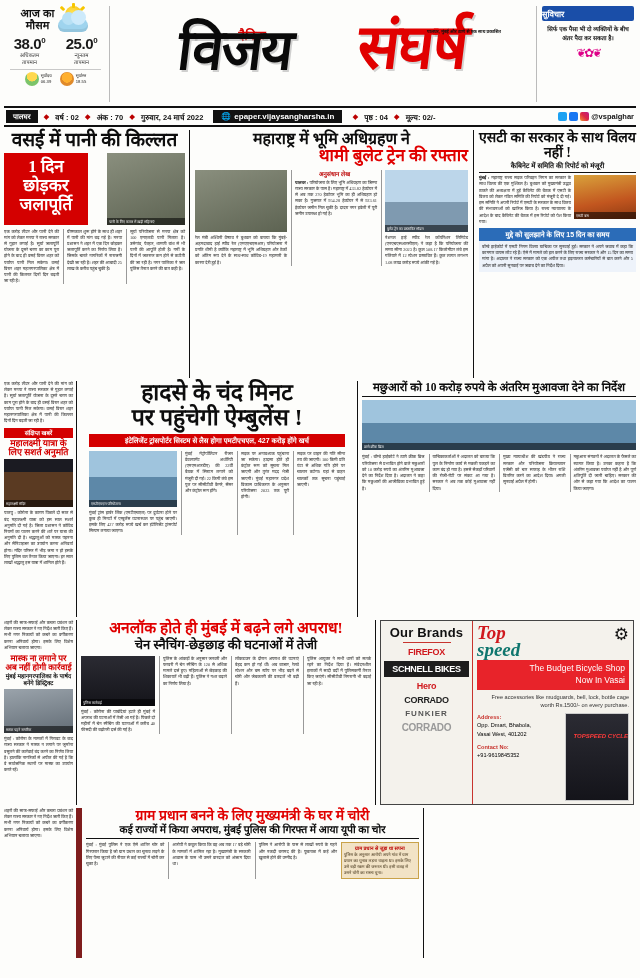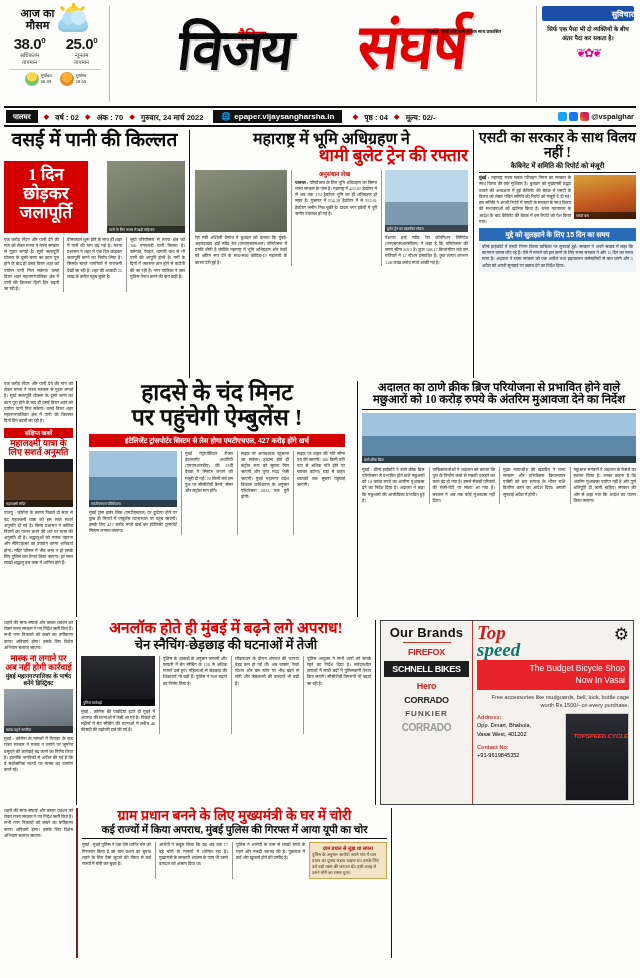--- a/index.html
+++ b/index.html
@@ -51,21 +51,21 @@
   .logo-main2 { position: absolute; left: 248px; top: 12px; font-size: 62px; font-weight: bold;
                 color: #e10000; font-family: "Liberation Serif", serif; letter-spacing: -2px;
                 transform: skewX(-7deg); line-height: 1;
                 text-shadow: 2px 2px 0 rgba(170,170,170,.5); }
   .logo-tag { position: absolute; right: 6px; top: 24px; width: 132px; text-align: center;
               font-size: 4.6px; color: #111; font-weight: bold; }
 
   .suvichar { width: 98px; border-left: 1px solid #bbb; height: 96px; padding-left: 5px;
               display: flex; flex-direction: column; align-items: center; }
   .suvichar-hd { width: 100%; background: #1a4ea8; color: #fff; font-size: 8px; font-weight: bold;
-                 text-align: right; padding: 2px 0; border-radius: 2px; }
+                 text-align: left; padding: 2px 0; border-radius: 2px; }
   .suvichar-tx { font-size: 6px; color: #111; text-align: center; line-height: 1.5; margin-top: 4px;
                  font-weight: bold; }
   .suvichar-dec { margin-top: 3px; font-size: 12px; color: #d08; letter-spacing: -2px; }
 
   
   .infobar { display: flex; align-items: center; gap: 6px; border-top: 2px solid #111;
              border-bottom: 2px solid #111; padding: 2px 2px; margin-top: 2px; font-size: 7.5px;
              font-weight: bold; color: #111; }
   .ib-city { background: #111; color: #fff; padding: 2px 7px; font-size: 7px; }
   .ib-item { white-space: nowrap; }
@@ -141,21 +141,21 @@
   .ts-red { background: #e8232a; color: #fff; text-align: right; font-size: 8.5px; padding: 3px 4px;
             line-height: 1.4; margin-top: 2px; }
   .ts-offer { font-size: 5.6px; color: #333; text-align: right; line-height: 1.5; margin-top: 3px; }
   .ad-foot { display: flex; gap: 4px; margin-top: 3px; flex: 1; }
   .ad-addr { width: 84px; font-size: 5.6px; line-height: 1.55; }
   .ad-addr .lbl { color: #c8342e; font-weight: bold; }
 
   
   .sec4 { display: flex; margin-top: 3px; height: 150px; }
   .s4a { width: 72px; padding-right: 3px; }
-  .s4b { width: 316px; padding: 0 4px; border-left: 2px solid #7f1d1d; border-right: 1px solid #111; }
+  .s4b { width: 348px; padding: 0 4px; border-left: 6px solid #7f1d1d; border-right: 1px solid #111; }
   .hl-c { text-align: center; }
   .sidehl { color: #d40000; font-family: "Liberation Serif", serif; font-weight: bold; font-size: 8.5px;
             line-height: 1.1; text-align: center; }
   .sidesub { font-size: 6px; font-weight: bold; color: #111; text-align: center; line-height: 1.2; }
   .kicker { background: #f2e3c6; border: 1px solid #c9a24a; font-size: 4.2px; padding: 2px;
             line-height: 1.4; color: #3a2a10; }
   .kicker-h { color: #b00; font-weight: bold; display: block; text-align: center; font-size: 5px; }
 </style>
 </head>
 <body>
@@ -244,21 +244,21 @@
       <span class="soc soc-fb"></span>
       <span class="soc soc-ig"></span>
       <span class="ib-item">@vspalghar</span>
     </span>
   </div>
 
   <div class="sec1">
 
     <div class="s1a">
       <div class="hl-blk s1-hd1">वसई में पानी की किल्लत</div>
-      <div style="display:flex;gap:19px;margin-top:10px;">
+      <div style="display:flex;gap:19px;margin-top:2px;">
         <div class="redbox">
           <div>1 दिन</div>
           <div>छोड़कर</div>
           <div>जलापूर्ति</div>
         </div>
         <div class="ph crowd" style="flex:1;height:72px;">
           <div class="ph-cap">पानी के लिए कतार में खड़ी महिलाएं</div>
         </div>
       </div>
       <div class="cols3" style="margin-top:4px;">
@@ -333,21 +333,20 @@
           </div>
           <div class="body-col" style="margin-top:3px;">मुंबई ट्रांस हार्बर लिंक (एमटीएचएल) पर दुर्घटना होने पर कुछ ही मिनटों में एम्बुलेंस घटनास्थल पर पहुंच जाएगी। इसके लिए 427 करोड़ रुपये खर्च कर इंटेलिजेंट ट्रांसपोर्ट सिस्टम लगाया जाएगा।</div>
         </div>
         <div class="body-col vline" style="flex:1;padding-left:3px;">मुंबई मेट्रोपॉलिटन रीजन डेवलपमेंट अथॉरिटी (एमएमआरडीए) की 22वीं बैठक में सिस्टम लगाने को मंजूरी दी गई। 22 किमी लंबे इस पुल पर सीसीटीवी कैमरे, सेंसर और कंट्रोल रूम होंगे।</div>
         <div class="body-col vline" style="flex:1;padding-left:3px;">सड़क पर अनावश्यक पहुंचाना जा सकेगा। हादसा होते ही कंट्रोल रूम को सूचना मिल जाएगी और तुरंत मदद भेजी जाएगी। मुंबई महानगर प्रदेश विकास प्राधिकरण के अनुसार परियोजना 2023 तक पूरी होगी।</div>
         <div class="body-col vline" style="flex:1;padding-left:3px;">सड़क पर वाहन की गति सीमा तय की जाएगी। 100 किमी प्रति घंटा से अधिक गति होने पर चालान कटेगा। यहां से वाहन चालकों तक सूचना पहुंचाई जाएगी।</div>
       </div>
     </div>
 
     <div class="s2c">
-      <div class="hl-blk hl-c" style="font-size:11.5px;">अदालत का ठाणे क्रीक ब्रिज परियोजना से प्रभावित होने वाले</div>
       <div class="hl-blk hl-c" style="font-size:11.5px;">मछुआरों को 10 करोड़ रुपये के अंतरिम मुआवजा देने का निर्देश</div>
       <div class="rule" style="margin:3px 0;"></div>
       <div class="ph sea" style="height:50px;">
         <div class="ph-cap">ठाणे क्रीक ब्रिज</div>
       </div>
       <div style="display:flex;gap:4px;margin-top:4px;">
         <div class="body-col" style="flex:1;">मुंबई : बॉम्बे हाईकोर्ट ने ठाणे क्रीक ब्रिज परियोजना से प्रभावित होने वाले मछुआरों को 10 करोड़ रुपये का अंतरिम मुआवजा देने का निर्देश दिया है। अदालत ने कहा कि मछुआरों की आजीविका प्रभावित हुई है।</div>
         <div class="body-col vline" style="flex:1;padding-left:3px;">याचिकाकर्ताओं ने अदालत को बताया कि पुल के निर्माण कार्य से मछली पकड़ने का काम बंद हो गया है। इससे सैकड़ों परिवारों की रोजी-रोटी पर संकट आ गया है। सरकार ने अब तक कोई मुआवजा नहीं दिया।</div>
         <div class="body-col vline" style="flex:1;padding-left:3px;">मुख्य न्यायाधीश की खंडपीठ ने राज्य सरकार और परियोजना क्रियान्वयन एजेंसी को चार सप्ताह के भीतर राशि वितरित करने का आदेश दिया। अगली सुनवाई अप्रैल में होगी।</div>
         <div class="body-col vline" style="flex:1;padding-left:3px;">मछुआरा संगठनों ने अदालत के फैसले का स्वागत किया है। उनका कहना है कि अंतरिम मुआवजा पर्याप्त नहीं है और पूर्ण क्षतिपूर्ति दी जानी चाहिए। सरकार की ओर से कहा गया कि आदेश का पालन किया जाएगा।</div>

